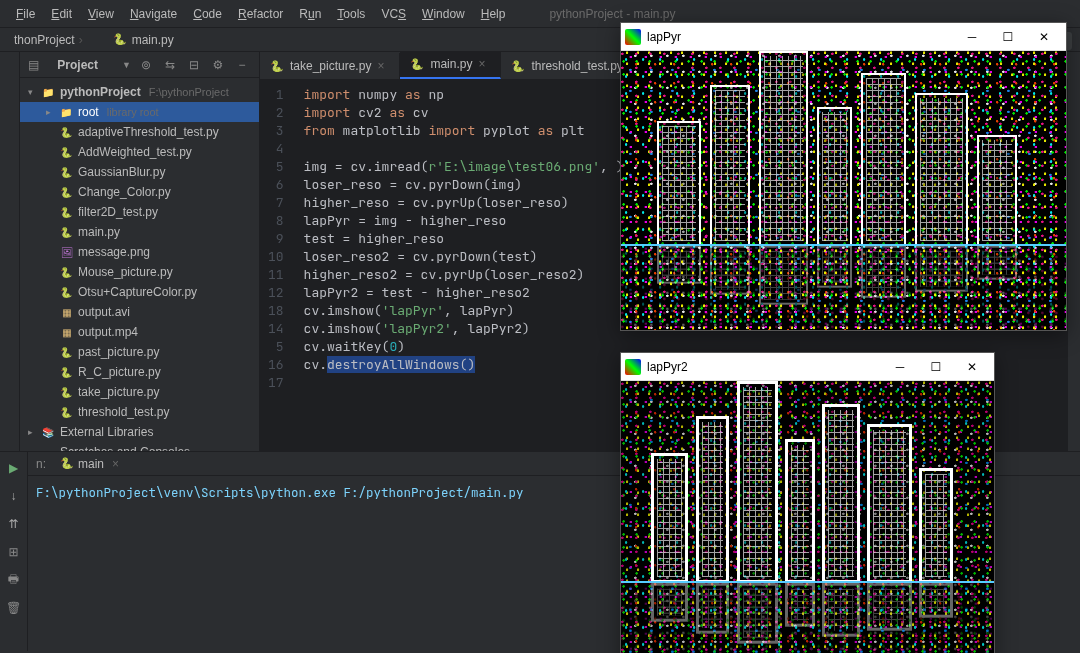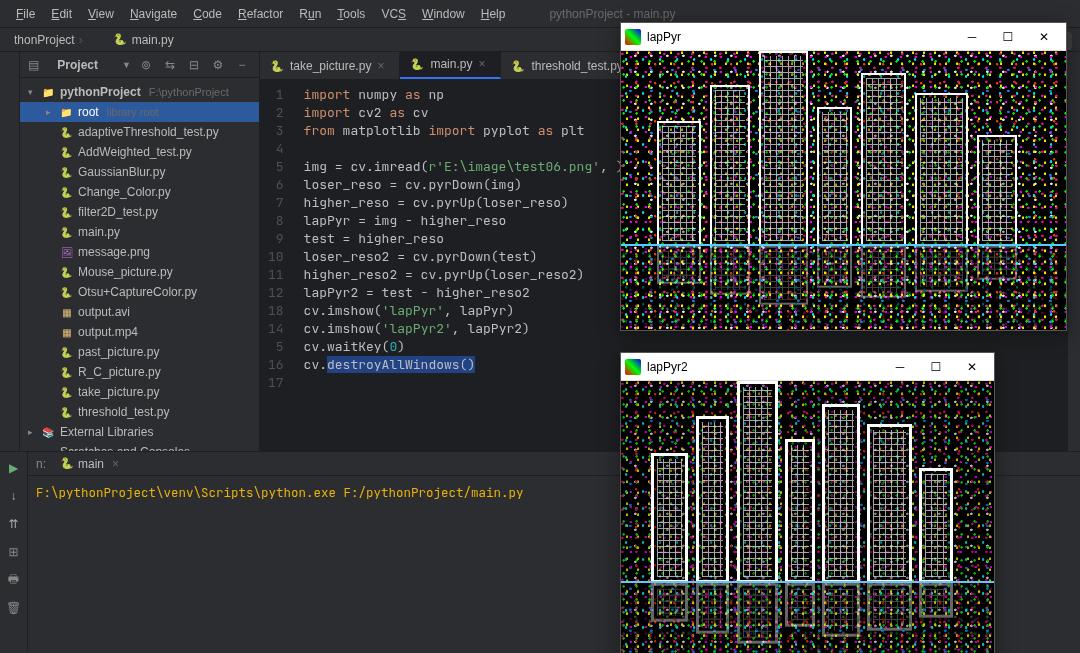--- a/index.html
+++ b/index.html
@@ -45,21 +45,21 @@
 .str { color:#6aab73; }
 .num { color:#2aacb8; }
 .hl { background:#214283; }
 
 .run-panel { height:200px; border-top:1px solid #1e1f22; display:flex; }
 .run-gutter { width:28px; background:#2b2d30; border-right:1px solid #1e1f22; display:flex; flex-direction:column; align-items:center; padding-top:6px; gap:8px; }
 .run-gutter .btn { width:20px; height:20px; display:flex; align-items:center; justify-content:center; cursor:pointer; color:#888; border-radius:3px; }
 .run-content { flex:1; display:flex; flex-direction:column; }
 .run-tabs-bar { height:24px; display:flex; align-items:center; padding:0 8px; border-bottom:1px solid #1e1f22; gap:6px; }
 .run-tab { padding:2px 8px; display:flex; align-items:center; gap:4px; }
-.run-output { flex:1; padding:8px; font-family:"JetBrains Mono","Consolas",monospace; font-size:12.5px; color:#eab308; }
+.run-output { flex:1; padding:8px; font-family:"JetBrains Mono","Consolas",monospace; font-size:12.5px; color:#7dd3fc; }
 
 
 .cv-window { position:absolute; background:#fff; border:1px solid #555; box-shadow:0 4px 20px rgba(0,0,0,0.4); }
 .cv-titlebar { height:28px; background:#fff; display:flex; align-items:center; padding:0 4px; border-bottom:1px solid #ddd; }
 .cv-titlebar .cv-icon { width:16px; height:16px; margin-right:6px; background:linear-gradient(45deg,#ff0000,#00ff00,#0000ff); border-radius:2px; }
 .cv-titlebar .cv-title { flex:1; color:#000; font-size:12px; }
 .cv-titlebar .win-btn { width:36px; height:24px; display:flex; align-items:center; justify-content:center; color:#000; cursor:pointer; }
 .cv-image { width:100%; height:calc(100% - 28px); }
 
 .noise-img { width:100%; height:100%; position:relative; overflow:hidden; background:#000; }

